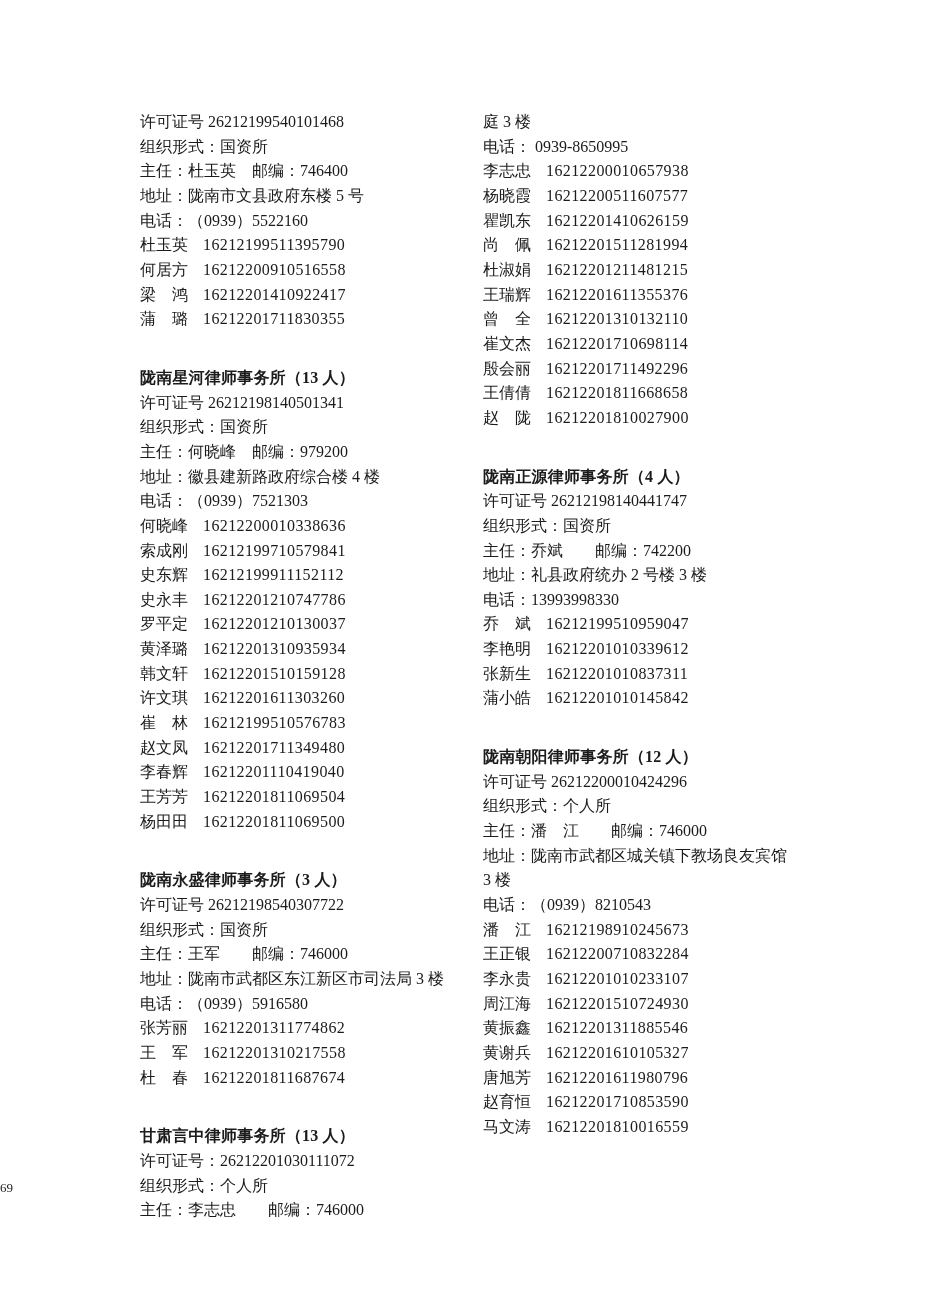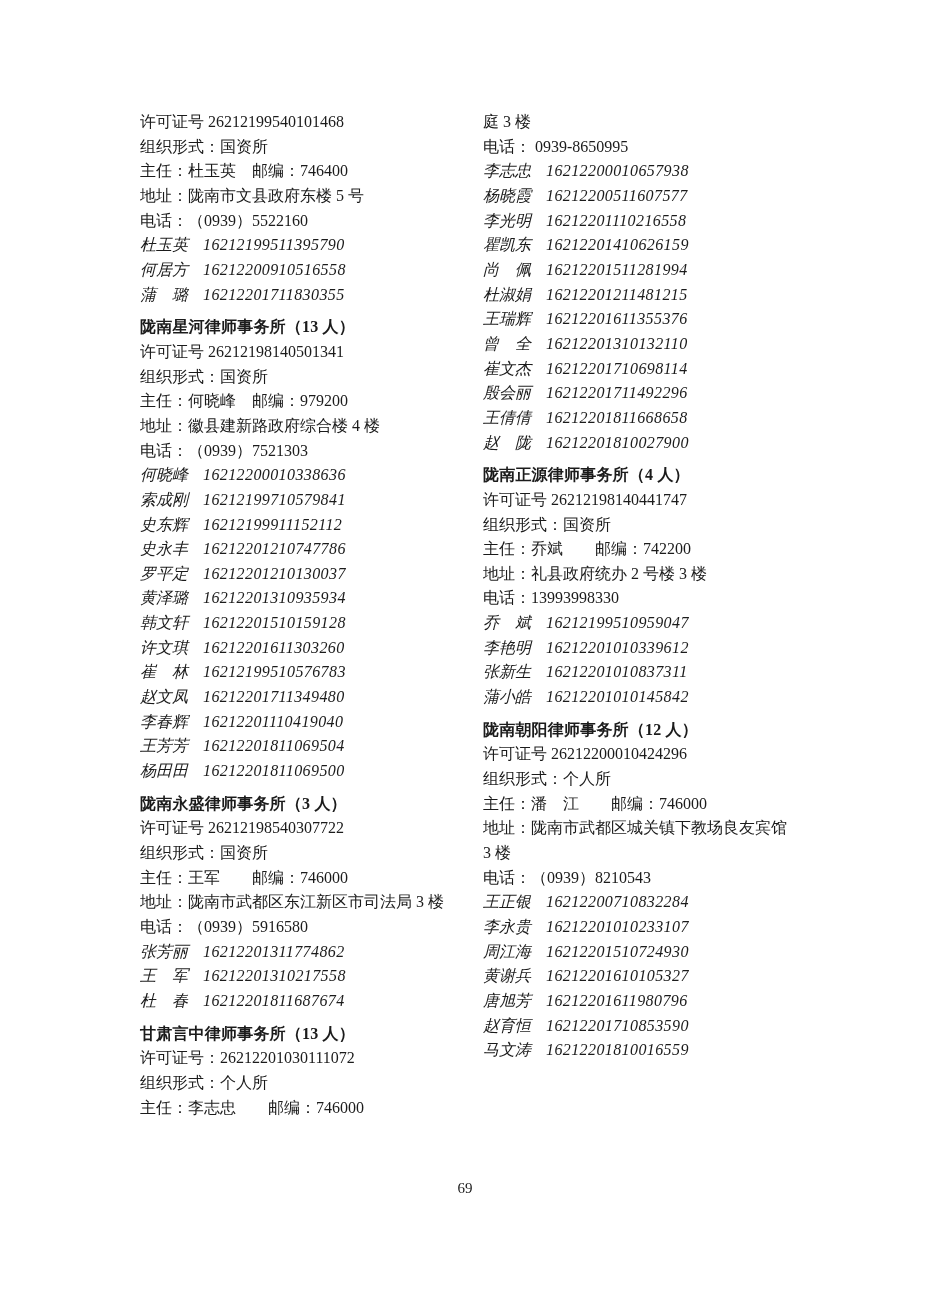--- a/index.html
+++ b/index.html
@@ -16,32 +16,32 @@
     overflow: hidden;
   }
   .col {
     position: absolute;
     top: 110px;
     font-size: 16px;
     line-height: 24.65px;
   }
   .col-left  { left: 140px; width: 336px; }
   .col-right { left: 483px; width: 392px; }
-  .section + .section { margin-top: 8px; }
+  .section + .section { margin-top: 34px; }
   .heading { font-weight: bold; white-space: nowrap; letter-spacing: 0.2px; }
   .line { white-space: nowrap; }
-  .member { display: flex; white-space: nowrap; font-style: italic; }
+  .member { display: flex; white-space: nowrap; }
   .member .name { width: 63px; flex: none; }
   .member .num  { letter-spacing: 0.4px; }
   .page-num {
     position: absolute;
     top: 1178px; left: 0;
     width: 930px;
-    text-align: center;
-    font-size: 15px;
+    text-align: left;
+    font-size: 13px;
     line-height: 20px;
   }
 </style>
 </head>
 <body>
 
 <div class="page">
   <div class="col col-left" id="col-left">
       <div class="section">
         <div class="line">许可证号 26212199540101468</div>
@@ -51,20 +51,24 @@
         <div class="line">电话：（0939）5522160</div>
         <div class="member">
           <span class="name">杜玉英</span>
           <span class="num">16212199511395790</span>
         </div>
         <div class="member">
           <span class="name">何居方</span>
           <span class="num">16212200910516558</span>
         </div>
         <div class="member">
+          <span class="name">梁　鸿</span>
+          <span class="num">16212201410922417</span>
+        </div>
+        <div class="member">
           <span class="name">蒲　璐</span>
           <span class="num">16212201711830355</span>
         </div>
       </div>
       <div class="section">
         <div class="heading">陇南星河律师事务所（13 人）</div>
         <div class="line">许可证号 26212198140501341</div>
         <div class="line">组织形式：国资所</div>
         <div class="line">主任：何晓峰　邮编：979200</div>
         <div class="line">地址：徽县建新路政府综合楼 4 楼</div>
@@ -153,24 +157,20 @@
       <div class="section">
         <div class="line">庭 3 楼</div>
         <div class="line">电话： 0939-8650995</div>
         <div class="member">
           <span class="name">李志忠</span>
           <span class="num">16212200010657938</span>
         </div>
         <div class="member">
           <span class="name">杨晓霞</span>
           <span class="num">16212200511607577</span>
-        </div>
-        <div class="member">
-          <span class="name">李光明</span>
-          <span class="num">16212201110216558</span>
         </div>
         <div class="member">
           <span class="name">瞿凯东</span>
           <span class="num">16212201410626159</span>
         </div>
         <div class="member">
           <span class="name">尚　佩</span>
           <span class="num">16212201511281994</span>
         </div>
         <div class="member">
@@ -228,30 +228,38 @@
       </div>
       <div class="section">
         <div class="heading">陇南朝阳律师事务所（12 人）</div>
         <div class="line">许可证号 26212200010424296</div>
         <div class="line">组织形式：个人所</div>
         <div class="line">主任：潘　江　　邮编：746000</div>
         <div class="line">地址：陇南市武都区城关镇下教场良友宾馆</div>
         <div class="line">3 楼</div>
         <div class="line">电话：（0939）8210543</div>
         <div class="member">
+          <span class="name">潘　江</span>
+          <span class="num">16212198910245673</span>
+        </div>
+        <div class="member">
           <span class="name">王正银</span>
           <span class="num">16212200710832284</span>
         </div>
         <div class="member">
           <span class="name">李永贵</span>
           <span class="num">16212201010233107</span>
         </div>
         <div class="member">
           <span class="name">周江海</span>
           <span class="num">16212201510724930</span>
+        </div>
+        <div class="member">
+          <span class="name">黄振鑫</span>
+          <span class="num">16212201311885546</span>
         </div>
         <div class="member">
           <span class="name">黄谢兵</span>
           <span class="num">16212201610105327</span>
         </div>
         <div class="member">
           <span class="name">唐旭芳</span>
           <span class="num">16212201611980796</span>
         </div>
         <div class="member">

